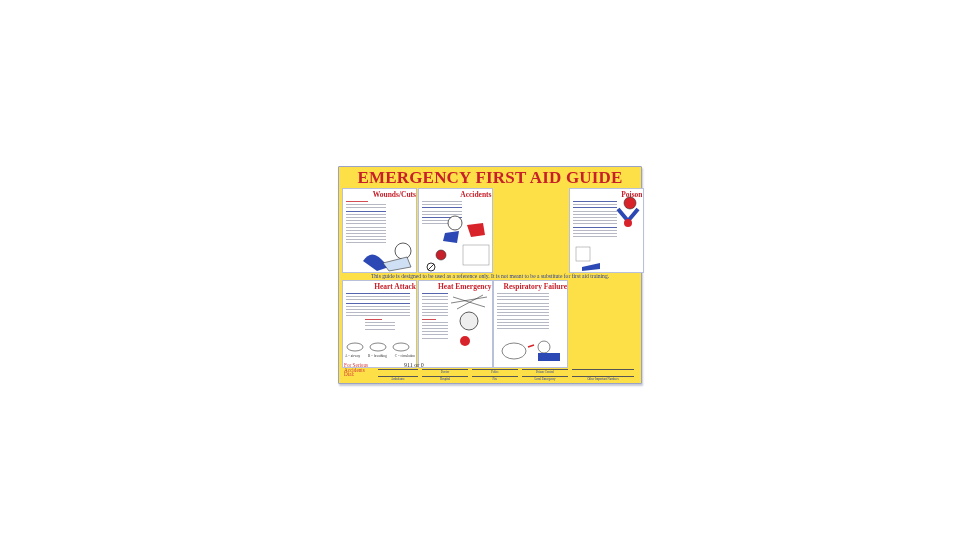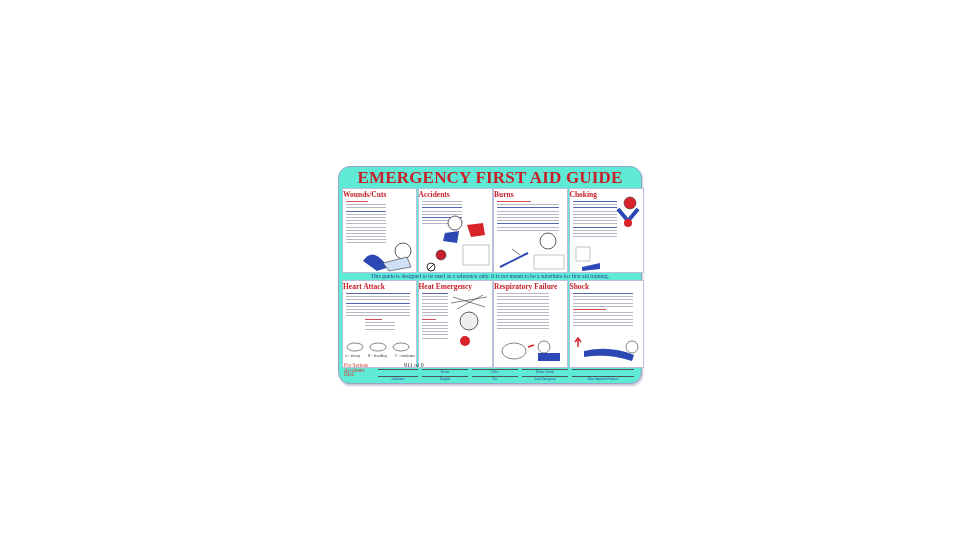--- a/index.html
+++ b/index.html
@@ -1,35 +1,35 @@
 <!DOCTYPE html>
 <html><head>
   <meta charset="utf-8">
   <style>
     html, body { margin: 0; padding: 0; background: #ffffff; }
     body { width: 978px; height: 550px; position: relative; overflow: hidden; font-family: "Liberation Serif", serif; }
     .poster {
       position: absolute; left: 338px; top: 166px; width: 302px; height: 216px;
-      border: 1px solid #9aa3c4; border-radius: 12px; background: #5eead4;
+      border: 1px solid #9aa3c4; border-radius: 1px; background: #fde047;
       box-shadow: 1px 2px 2px rgba(90,100,140,0.35);
     }
     .title {
       position: absolute; left: 0; right: 0; top: 1px; text-align: center;
       color: #c8202a; font-weight: bold; font-size: 17px; letter-spacing: 0.2px;
       font-family: "Liberation Serif", serif;
     }
     .grid { position: absolute; left: 3px; right: 3px; }
     .grid.top { top: 21px; height: 85px; }
     .grid.bottom { top: 113px; height: 88px; }
     .panel {
       position: absolute; top: 0; bottom: 0; width: 73px;
       border: 1px solid #b9c0da; background: #ffffff; overflow: hidden;
     }
     .panel .ptitle {
-      text-align: left; color: #c8202a; font-weight: bold; font-size: 7.5px;
+      text-align: right; color: #c8202a; font-weight: bold; font-size: 7.5px;
       margin-top: 1px; white-space: nowrap;
     }
     .panel .lines { position: absolute; left: 3px; top: 12px; width: 40px; }
     .panel .lines div { height: 1px; background: #7a7f94; margin-bottom: 2.2px; opacity: 0.55; }
     .panel .lines div.blue { background: #2a3f9a; opacity: 0.8; }
     .panel .lines div.red { background: #c8202a; opacity: 0.8; width: 55%; }
     .panel .art { position: absolute; }
     .tagline {
       position: absolute; left: 2px; right: 2px; top: 106px; text-align: center;
       color: #2a3f9a; font-size: 5.6px; white-space: nowrap;
@@ -88,44 +88,23 @@
         <circle cx="32" cy="14" r="7" fill="#fff" stroke="#333" stroke-width="0.8"></circle>
         <path d="M22 24 L36 22 L34 34 L20 32 Z" fill="#2b48b4"></path>
         <path d="M44 16 L60 14 L62 26 L48 28 Z" fill="#d8232a"></path>
         <circle cx="18" cy="46" r="5" fill="#c8202a" stroke="#333" stroke-width="0.6"></circle>
         <circle cx="8" cy="58" r="4" fill="none" stroke="#333" stroke-width="1"></circle>
         <line x1="5" y1="61" x2="11" y2="55" stroke="#333" stroke-width="1"></line>
         <rect x="40" y="36" width="26" height="20" fill="none" stroke="#888" stroke-width="0.5"></rect>
       </svg>
     </div>
 
-    <div class="panel" style="left:151px;">
-      <div class="ptitle">Burns</div>
-      <div class="lines" style="width:62px;">
-        <div class="red"></div>
-          <div></div>
-          <div class="blue"></div>
-          <div></div>
-          <div></div>
-          <div></div>
-          <div></div>
-          <div class="blue"></div>
-          <div></div>
-          <div></div>
-      </div>
-      <svg class="art" style="left:4px;top:40px;" width="68" height="44">
-        <circle cx="50" cy="12" r="8" fill="#fff" stroke="#333" stroke-width="0.8"></circle>
-        <path d="M2 38 L30 24" stroke="#2b48b4" stroke-width="2"></path>
-        <path d="M14 20 L22 26" stroke="#555" stroke-width="0.8"></path>
-        <rect x="36" y="26" width="30" height="14" fill="none" stroke="#888" stroke-width="0.5"></rect>
-      </svg>
-    </div>
 
     <div class="panel" style="left:226.5px;">
-      <div class="ptitle">Choking</div>
+      <div class="ptitle">Poison</div>
       <div class="lines" style="width:44px;">
         <div class="blue"></div>
           <div></div>
           <div class="blue"></div>
           <div></div>
           <div></div>
           <div></div>
           <div></div>
           <div></div>
           <div class="blue"></div>
@@ -221,41 +200,20 @@
           <div></div>
       </div>
       <svg class="art" style="left:4px;top:56px;" width="68" height="26">
         <ellipse cx="16" cy="14" rx="12" ry="8" fill="#fff" stroke="#333" stroke-width="0.6"></ellipse>
         <circle cx="46" cy="10" r="6" fill="#fff" stroke="#333" stroke-width="0.6"></circle>
         <path d="M40 16 L62 16 L62 24 L40 24 Z" fill="#2b48b4"></path>
         <path d="M30 10 L36 8" stroke="#d8232a" stroke-width="1.5"></path>
       </svg>
     </div>
 
-    <div class="panel" style="left:226.5px;">
-      <div class="ptitle">Shock</div>
-      <div class="lines" style="width:60px;">
-        <div class="blue"></div>
-          <div></div>
-          <div></div>
-          <div></div>
-          <div></div>
-          <div class="red"></div>
-          <div></div>
-          <div></div>
-          <div></div>
-          <div></div>
-          <div></div>
-      </div>
-      <svg class="art" style="left:4px;top:54px;" width="68" height="28">
-        <path d="M4 12 L4 4 M1 7 L4 3 L7 7" stroke="#d8232a" stroke-width="1.5" fill="none"></path>
-        <path d="M10 16 Q36 10 60 20 L58 26 Q34 18 10 22 Z" fill="#2b48b4"></path>
-        <circle cx="58" cy="12" r="6" fill="#fff" stroke="#333" stroke-width="0.6"></circle>
-      </svg>
-    </div>
   </div>
 
   <div class="footer">
     <div class="serious">For Serious Accidents Dial:</div>
     <div class="num">911 or 0</div>
 
     <div class="rule" style="left:36px;top:6px;width:40px;"></div>
     <div class="rule" style="left:80px;top:6px;width:46px;"></div>
     <div class="lbl" style="left:80px;top:7px;width:46px;">Doctor</div>
     <div class="rule" style="left:130px;top:6px;width:46px;"></div>

